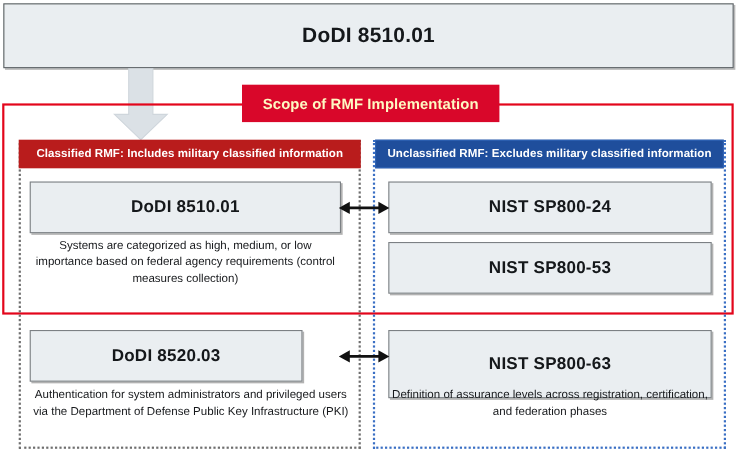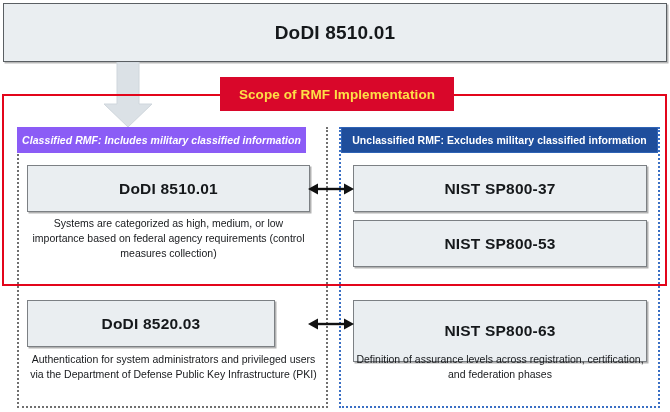--- a/index.html
+++ b/index.html
@@ -29,40 +29,40 @@
     left:2px;top:94px;width:665px;height:192px;
     border:2.5px solid #e3051b;
     background:transparent;
   }
   #scope-badge{
     left:220px;top:77px;width:234px;height:34px;
     background:#d9072a;
     display:flex;align-items:center;justify-content:center;
     z-index:6;
   }
-  #scope-badge .t{font-size:13.5px;font-weight:bold;color:#fde047;letter-spacing:.1px;}
+  #scope-badge .t{font-size:13.5px;font-weight:bold;color:#fef9c3;letter-spacing:.1px;}
 
   
   #col-left-frame{
     left:17px;top:127px;width:311px;height:281px;
     border:2px dotted #6f6f6f;
     border-top:none;
   }
   #col-right-frame{
     left:339px;top:127px;width:321px;height:281px;
     border:2px dotted #3a6fc4;
     border-top:none;
   }
 
   
   .hdr{
     height:26px;display:flex;align-items:center;justify-content:center;
     z-index:5;
   }
-  #hdr-classified{left:17px;top:127px;width:289px;background:#8b5cf6;font-style:italic;}
+  #hdr-classified{left:17px;top:127px;width:311px;background:#b91c1c;}
   #hdr-unclassified{left:341px;top:127px;width:317px;background:#1f4e9c;
     border:1px solid #2f63b5;align-items:center;}
   .hdr .t{font-size:10.5px;font-weight:bold;color:#ffffff;letter-spacing:.05px;
     white-space:nowrap;}
 
   
   .cbox{
     background:#eaeef1;
     border:1.5px solid #7c8084;
     box-shadow:1.5px 1.5px 0 rgba(0,0,0,.30);
@@ -116,21 +116,21 @@
 <div class="abs hdr" id="hdr-unclassified">
   <span class="t">Unclassified RMF: Excludes military classified information</span>
 </div>
 
 <div class="abs cbox" id="box-left-1">
   <span class="t">DoDI 8510.01</span>
 </div>
 <div class="abs cap" id="cap-left-1">Systems are categorized as high, medium, or low importance based on federal agency requirements (control measures collection)</div>
 
 <div class="abs cbox" id="box-right-1">
-  <span class="t">NIST SP800-37</span>
+  <span class="t">NIST SP800-24</span>
 </div>
 <div class="abs cbox" id="box-right-2">
   <span class="t">NIST SP800-53</span>
 </div>
 
 <div class="abs cbox" id="box-left-2">
   <span class="t">DoDI 8520.03</span>
 </div>
 <div class="abs cap" id="cap-left-2">Authentication for system administrators and privileged users via the Department of Defense Public Key Infrastructure (PKI)</div>
 

